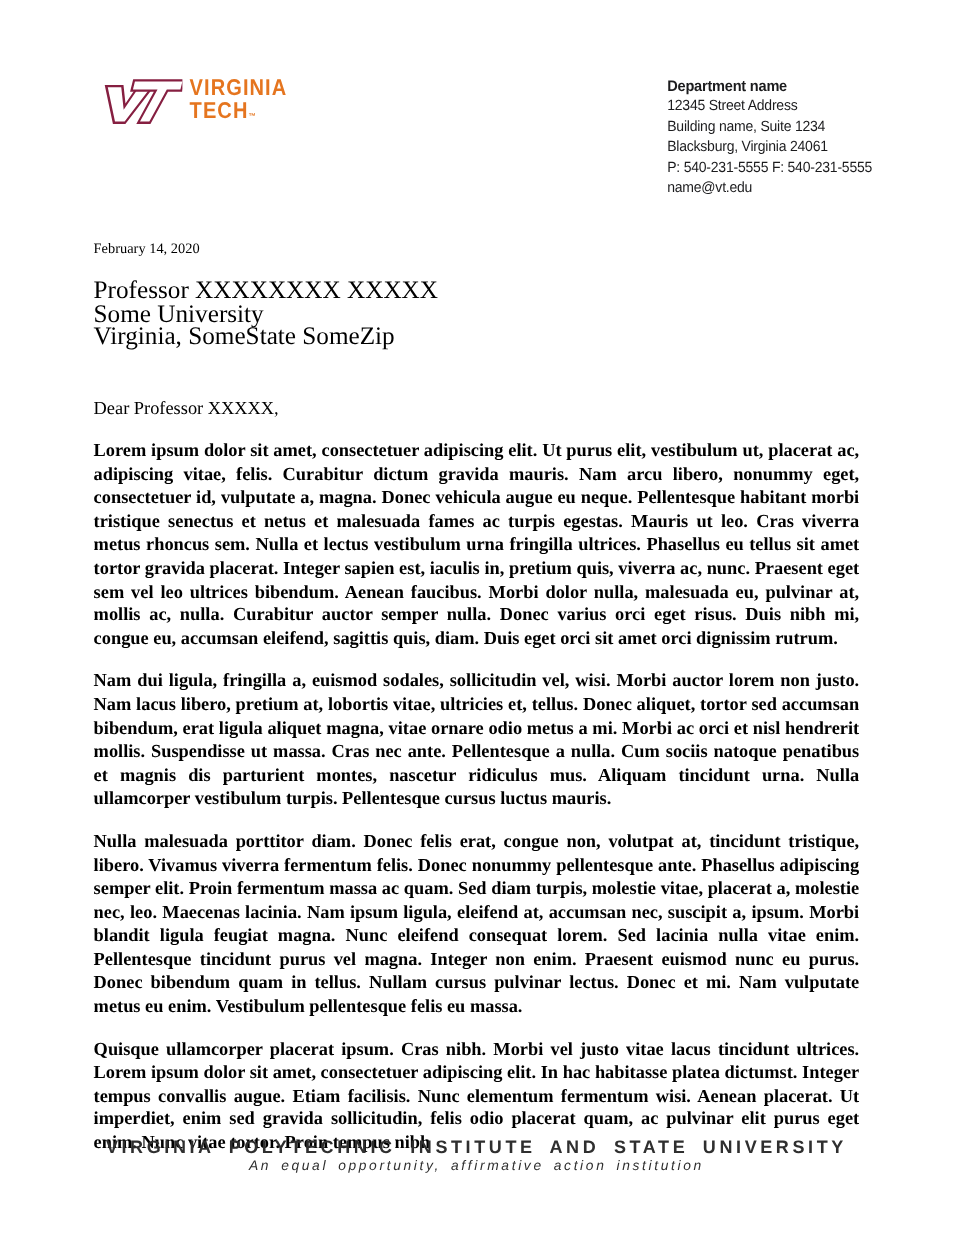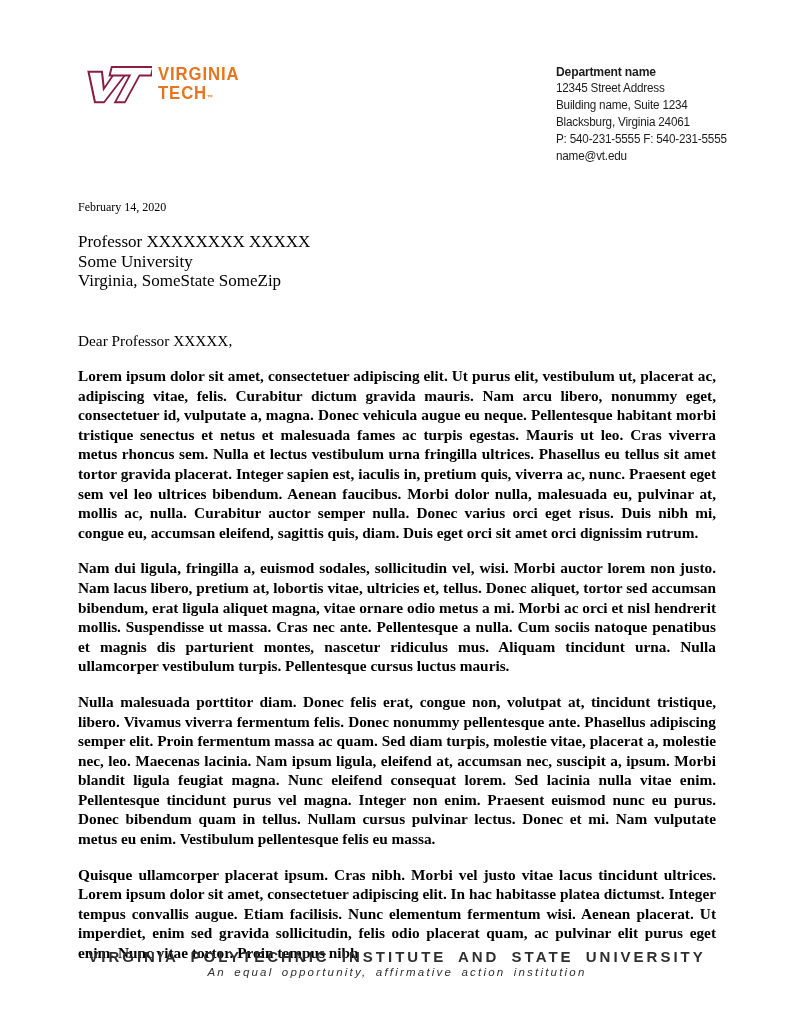--- a/index.html
+++ b/index.html
@@ -60,21 +60,21 @@
   .date-line {
     position: absolute;
     left: 78px;
     top: 200px;
     font-size: 12px;
   }
   .recipient-block {
     position: absolute;
     left: 78px;
     top: 232px;
-    font-size: 17px;
+    font-size: 21px;
     line-height: 19.5px;
   }
   .letter-body {
     position: absolute;
     left: 78px;
     top: 332px;
     width: 638px;
     font-size: 15.3px;
   }
   .salutation {

